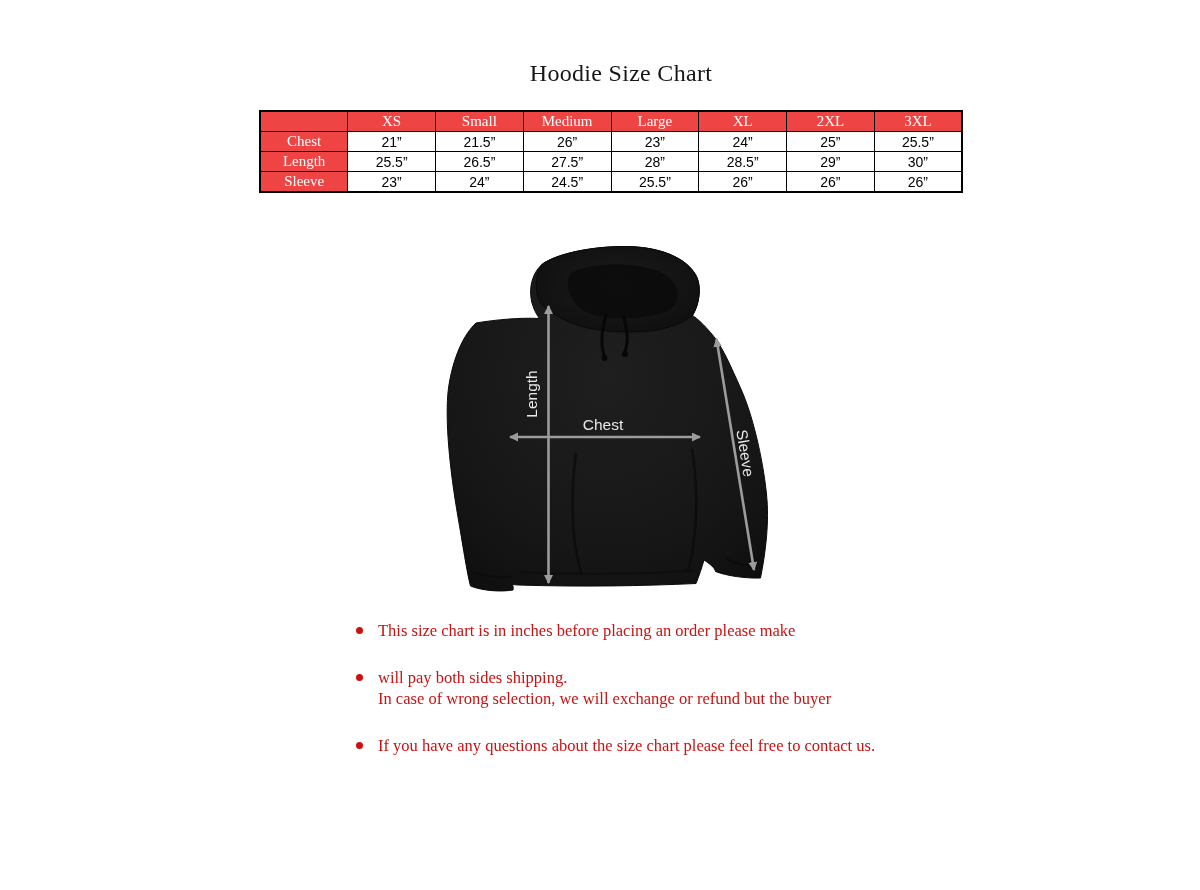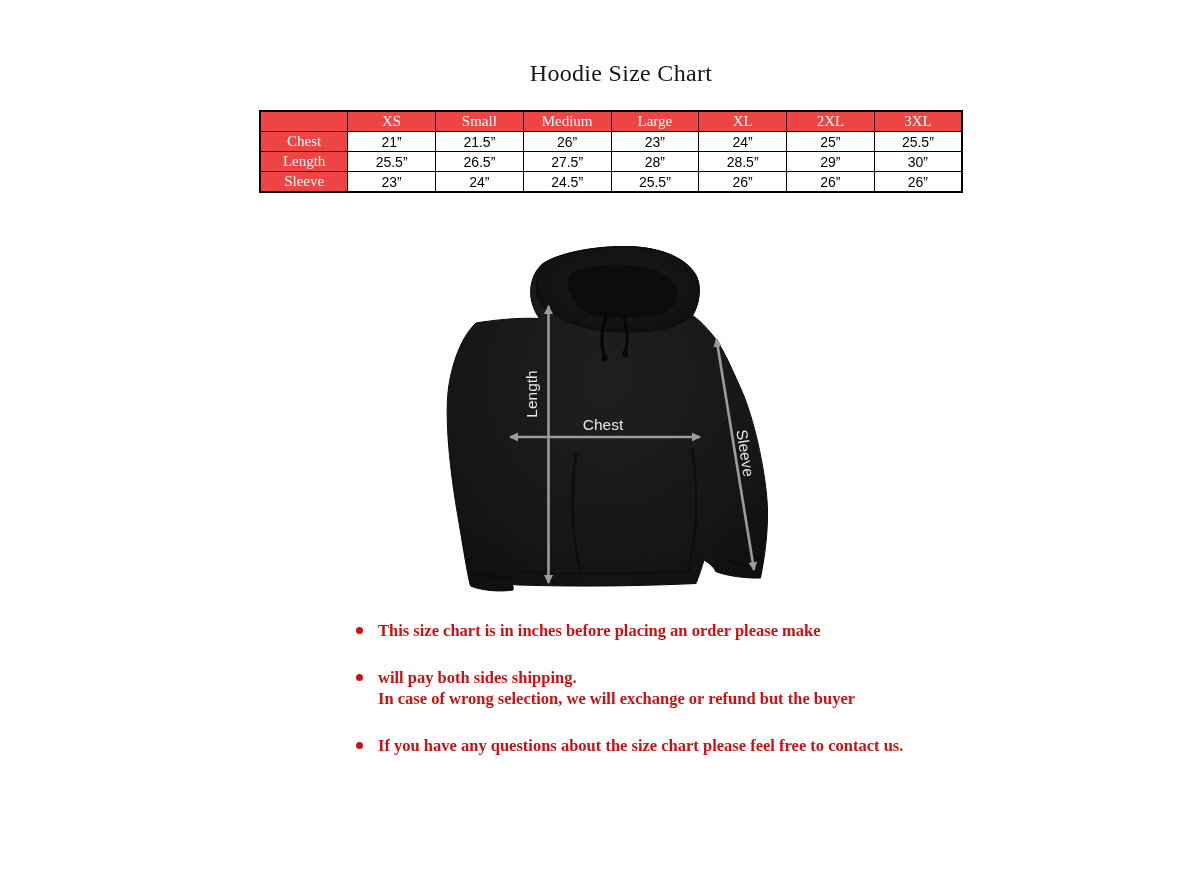--- a/index.html
+++ b/index.html
@@ -50,21 +50,21 @@
     font-size:15.5px; fill:#e9e9e9;
   }
 
   
   .notes {
     position:absolute; left:350px; top:620px; width:640px;
     color:#cb1111;
   }
   .notes-heading { font-size:17.5px; margin:0 0 16px 0; }
   .notes-list { list-style:none; margin:0; padding:0; font-size:16.5px; line-height:21.5px; }
-  .note-item { position:relative; padding-left:28px; margin-bottom:25px;font-weight:bold; }
+  .note-item { position:relative; padding-left:28px; margin-bottom:25px; }
   .note-item::before {
     content:""; position:absolute; left:6px; top:7px;
     width:7px; height:7px; border-radius:50%; background:#cb1111;
   }
   .note-line { display:block; }
 </style>
 </head>
 <body>
 
 <div class="canvas">

